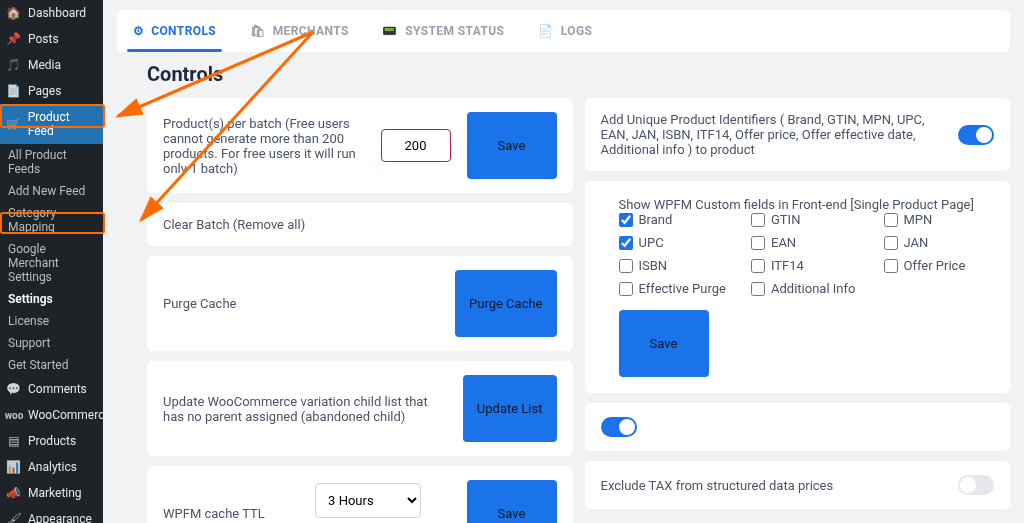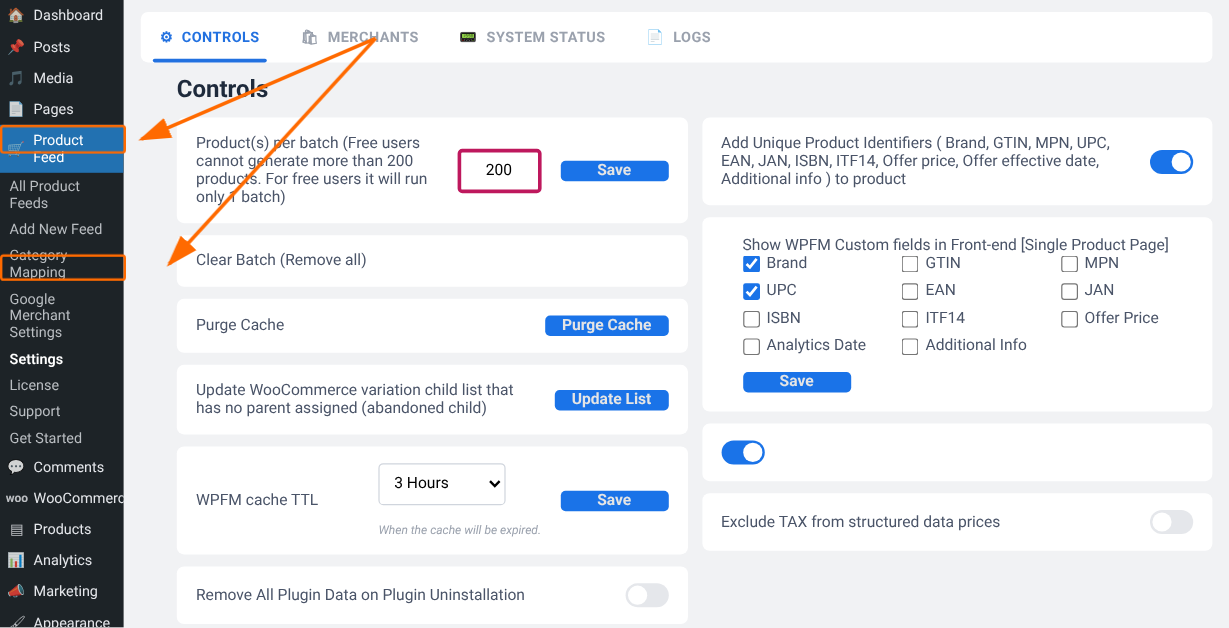--- a/index.html
+++ b/index.html
@@ -15,22 +15,22 @@
 .main{flex:1;background:#f1f2f4;overflow:auto;padding:10px 14px}
 .tabs{display:flex;gap:14px;background:#fff;border-radius:6px;padding:0 6px;margin-bottom:10px}
 .tab{display:flex;align-items:center;gap:7px;color:#9aa1ad;font-weight:700;font-size:12px;padding:14px 10px;letter-spacing:.4px;cursor:pointer}
 .tab.active{color:#2271e0;position:relative}
 .tab.active::after{content:"";position:absolute;left:4px;right:4px;bottom:0;height:3px;background:#2271e0;border-radius:2px}
 .cols{display:flex;gap:12px;align-items:flex-start}
 .col{flex:1;min-width:0}
 .heading{font-size:20px;font-weight:700;color:#1e2a3b;margin:6px 0 12px 30px}
 .card{background:#fff;border-radius:6px;padding:14px 16px;margin-bottom:10px;display:flex;align-items:center;gap:16px}
 .card .lbl{flex:1;font-size:13px;color:#4a5468}
-.btn{background:#1a73e8;color:#e5e5e5;border:none;border-radius:4px;padding:1px 14px;font-size:13px;font-weight:700;cursor:pointer;min-width:90px}
-.num{width:70px;border:3px solid #be185d;border-radius:4px;padding:8px 8px;text-align:center;font-size:13px}
+.btn{background:#1a73e8;color:#0f172a;border:none;border-radius:4px;padding:26px 14px;font-size:13px;font-weight:400;cursor:pointer;min-width:90px}
+.num{width:70px;border:1px solid #be185d;border-radius:4px;padding:8px 8px;text-align:center;font-size:13px}
 .sel{width:106px;border:1px solid #d0d5dd;border-radius:4px;padding:8px 8px;font-size:13px;background:#fff}
 .toggle{width:36px;height:20px;border-radius:20px;position:relative;background:#e5e7eb;flex-shrink:0}
 .toggle.on{background:#1a73e8}
 .toggle::after{content:"";position:absolute;top:2px;left:2px;width:16px;height:16px;background:#fff;border-radius:50%}
 .toggle.on::after{left:auto;right:2px}
 .fields-card{background:#fff;border-radius:6px;padding:16px 18px;margin-bottom:10px}
 .fields-card .ttl{font-size:13px;color:#4a5468;padding-left:16px}
 .grid3{display:grid;grid-template-columns:repeat(3,1fr);gap:8px 24px;padding-left:16px;margin-bottom:14px}
 .chk{display:flex;align-items:center;gap:6px;font-size:13px;color:#4a5468}
 .chk input{width:14px;height:14px;accent-color:#1a73e8}
@@ -193,21 +193,21 @@
             <label class="chk">
                 <input type="checkbox" style="">
                 <span>ITF14</span>
               </label>
             <label class="chk">
                 <input type="checkbox" style="">
                 <span>Offer Price</span>
               </label>
             <label class="chk">
                 <input type="checkbox" style="">
-                <span>Analytics Date</span>
+                <span>Effective Purge</span>
               </label>
             <label class="chk">
                 <input type="checkbox" style="">
                 <span>Additional Info</span>
               </label>
           </div>
           <button class="btn" style="margin-left:16px">Save</button>
         </div>
         <div class="card">
           <div class="toggle on"></div>

